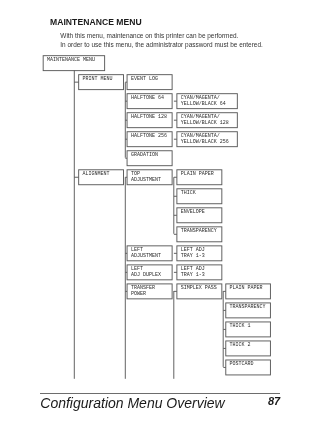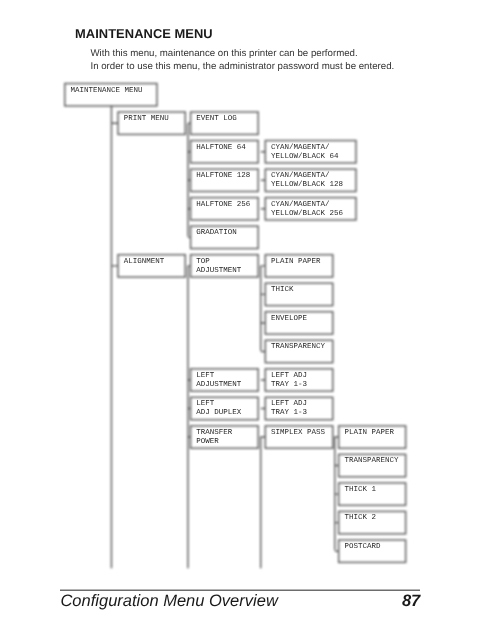--- a/index.html
+++ b/index.html
@@ -21,21 +21,21 @@
         font-family:"Liberation Mono",monospace;font-size:5.0px;color:#2a2a2a;
         line-height:6.0px;letter-spacing:0px;padding-left:4.3px;
         padding-top:1.8px;}
   .node .l1,.node .l2{display:block;white-space:pre;opacity:0.999;will-change:opacity;}
   .strokes{position:absolute;left:0;top:0;pointer-events:none;filter:blur(0.6px);}
   .strokes line,.strokes rect{fill:none;stroke:#5a5a5a;stroke-width:0.95;
       shape-rendering:geometricPrecision;}
 
   
   #footer-rule{position:absolute;left:40px;top:393.4px;width:240.2px;height:0.8px;background:#6d6d6d;}
-  #footer-title{opacity:0.999;will-change:opacity;position:absolute;left:40.3px;top:395.3px;font-size:11px;font-style:italic;
+  #footer-title{opacity:0.999;will-change:opacity;position:absolute;left:40.3px;top:395.3px;font-size:14px;font-style:italic;
         color:#1a1a1a;white-space:nowrap;}
   #footer-page{opacity:0.999;will-change:opacity;position:absolute;left:262px;top:394.8px;width:18.2px;text-align:right;
         font-size:11px;font-style:italic;font-weight:bold;color:#1a1a1a;}
 </style>
 </head>
 <body>
 
 <div class="page">
   <div id="page-title">MAINTENANCE MENU</div>
   <div class="intro" id="intro-line-1">With this menu, maintenance on this printer can be performed.</div>

